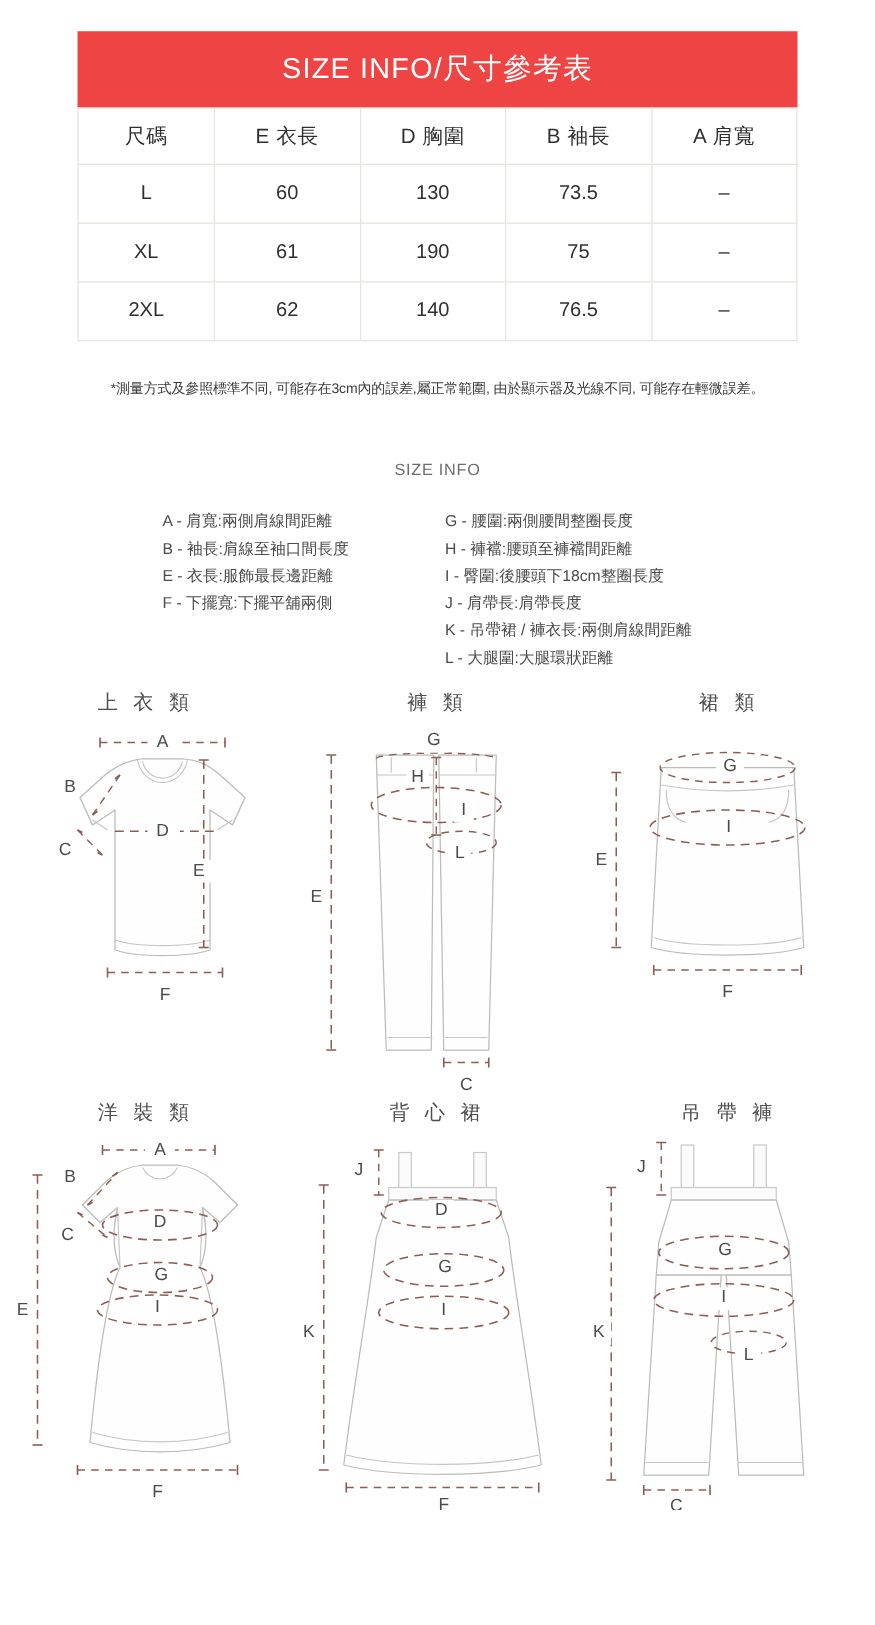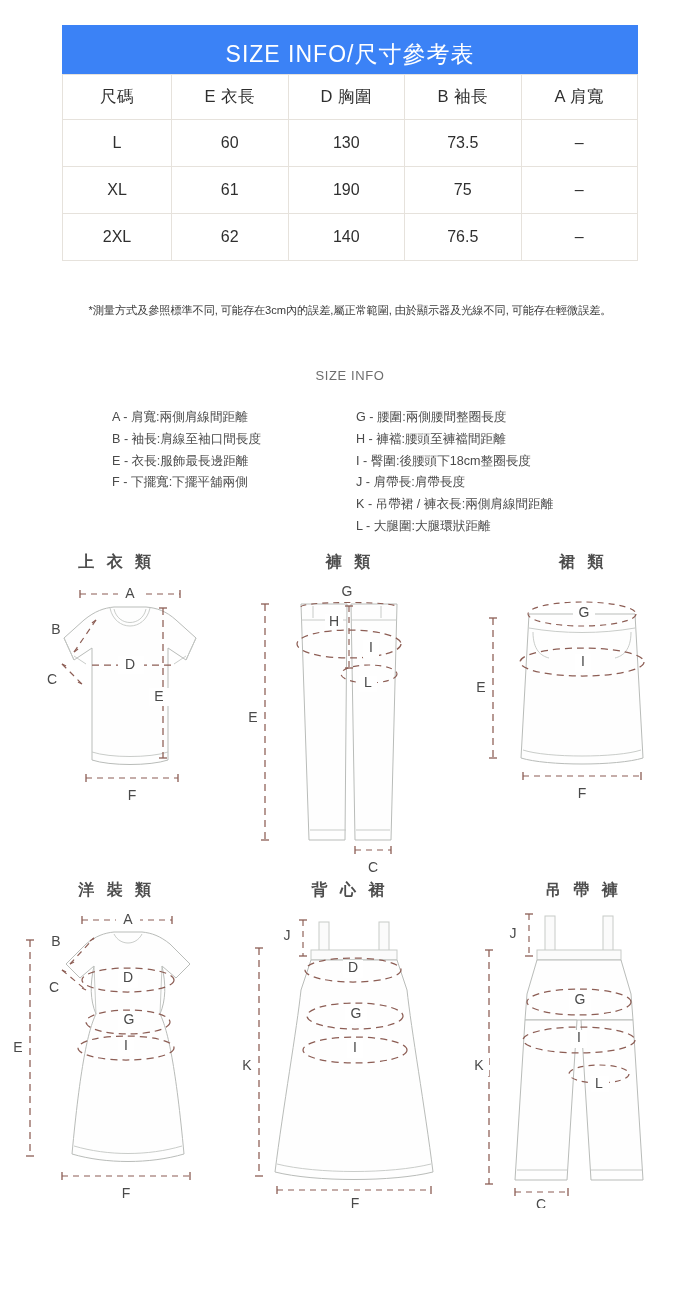--- a/index.html
+++ b/index.html
@@ -17,26 +17,26 @@
   }
 
   
   .size-table-wrap {
     position: absolute;
     left: 62px;
     top: 25px;
     width: 576px;
   }
   .size-title-bar {
-    background: #3b82f6;
+    background: #ef4444;
     color: #ffffff;
     text-align: center;
     font-size: 23px;
     letter-spacing: 1px;
-    padding: 14px 0 4px 0;
+    padding: 14px 0 16px 0;
     font-weight: 400;
   }
   table.size-table {
     width: 100%;
     border-collapse: collapse;
     table-layout: fixed;
   }
   table.size-table td, table.size-table th {
     border: 1px solid #e6e2dc;
     text-align: center;
@@ -79,21 +79,20 @@
     font-size: 13px;
     color: #6e6e6e;
     letter-spacing: 0.6px;
   }
   .legend {
     position: absolute;
     left: 112px;
     top: 408px;
     width: 500px;
     display: flex;
-    gap: 18px;
     justify-content: flex-end;
   }
   .legend-col {
     display: flex;
     flex-direction: column;
     gap: 3.5px;
   }
   .legend-col.left { width: 226px; }
   .legend-col.right { width: 256px; }
   .legend-item {
@@ -120,21 +119,20 @@
     flex-direction: column;
     align-items: center;
   }
   .cat-title {
     font-size: 16px;
     color: #4d4d4d;
     letter-spacing: 4px;
     text-align: right;
     margin-bottom: 4px;
     height: 24px;
-    font-weight: bold;
   }
   .fig {
     display: block;
   }
 
   
   .garment {
     fill: #fefefe;
     stroke: #b9bcb9;
     stroke-width: 1;

